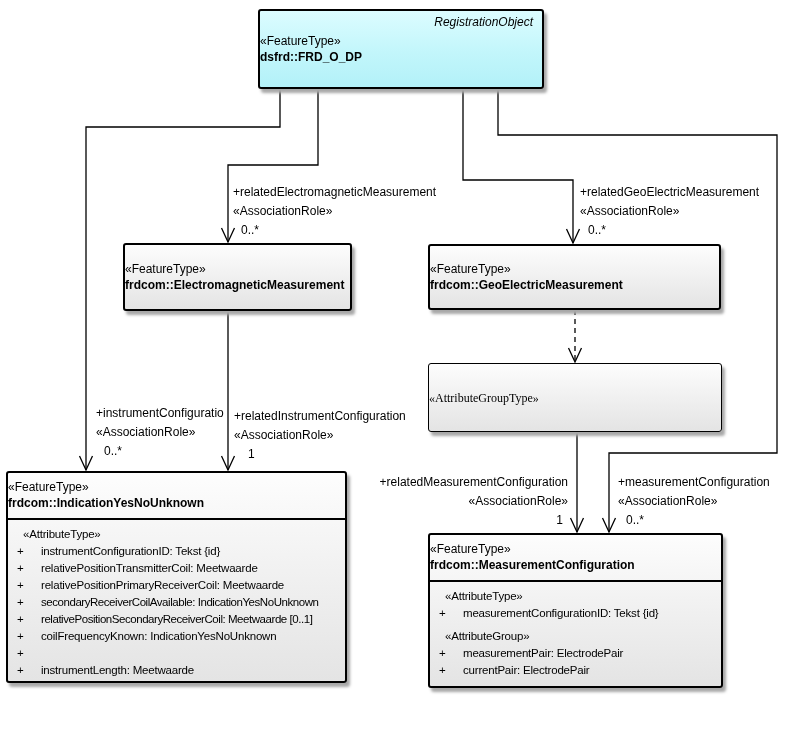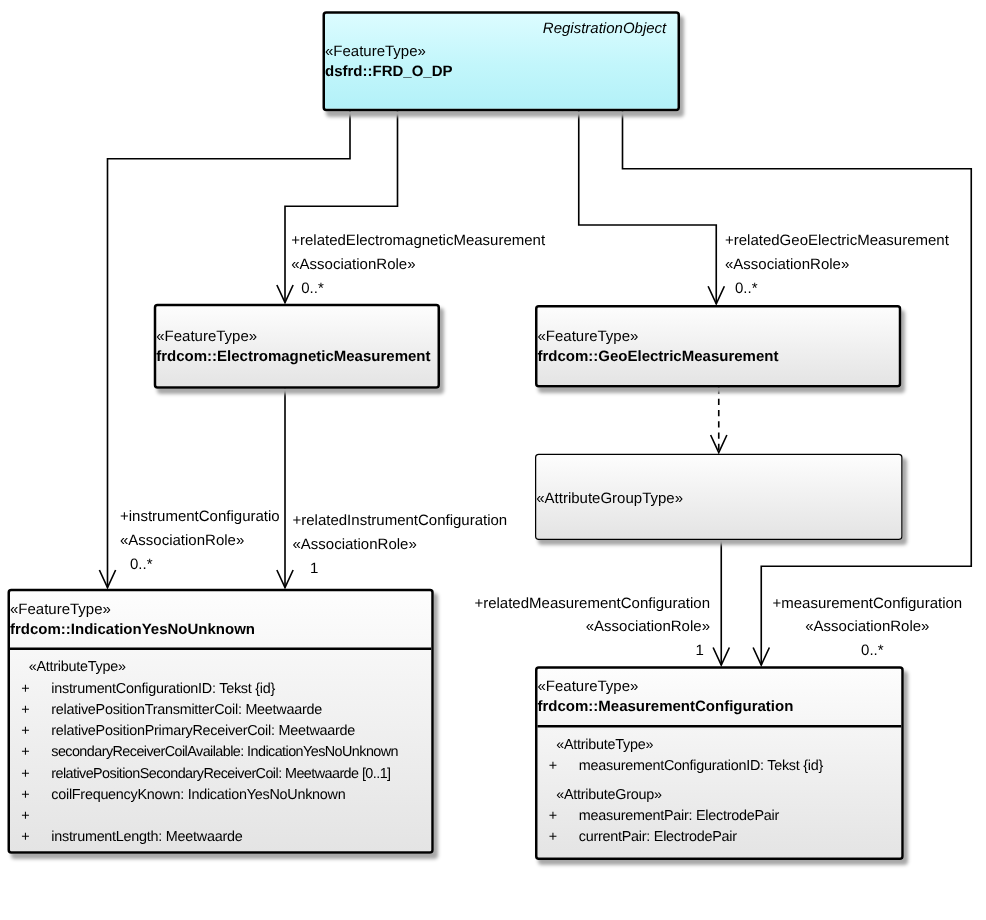--- a/index.html
+++ b/index.html
@@ -102,21 +102,21 @@
     </div>
   </div>
 
   <div class="uml-class" style="left:428px;top:244px;width:293px;height:66px;">
     <div class="class-head">
       <div class="stereotype">«FeatureType»</div>
       <div class="classname">frdcom::GeoElectricMeasurement</div>
     </div>
   </div>
 
-  <div class="uml-class thin" style="left:428px;top:363px;width:294px;height:69px;">
+  <div class="uml-class thin" style="left:428px;top:363px;width:294px;height:69px;font-family:Liberation Serif, serif;">
     <div class="class-head">
       <div class="stereotype">«AttributeGroupType»</div>
     </div>
   </div>
 
   <div class="uml-class" style="left:6px;top:471px;width:341px;height:212px;">
     <div class="class-head fixed">
       <div class="stereotype">«FeatureType»</div>
       <div class="classname">frdcom::IndicationYesNoUnknown</div>
     </div>
@@ -205,19 +205,19 @@
     <span>«AssociationRole»</span>
     <span class="mult">1</span>
   </div>
 
   <div class="assoc-label right" style="left:368px;top:473px;width:200px;">
     <span>+relatedMeasurementConfiguration</span><br>
     <span>«AssociationRole»</span>
     <span class="mult">1</span>
   </div>
 
-  <div class="assoc-label ind" style="left:618px;top:473px;text-align:center;">
+  <div class="assoc-label ind" style="left:618px;top:473px;">
     <span>+measurementConfiguration</span><br>
     <span>«AssociationRole»</span>
     <span class="mult">0..*</span>
   </div>
 
 </div>
 
 </body></html>

